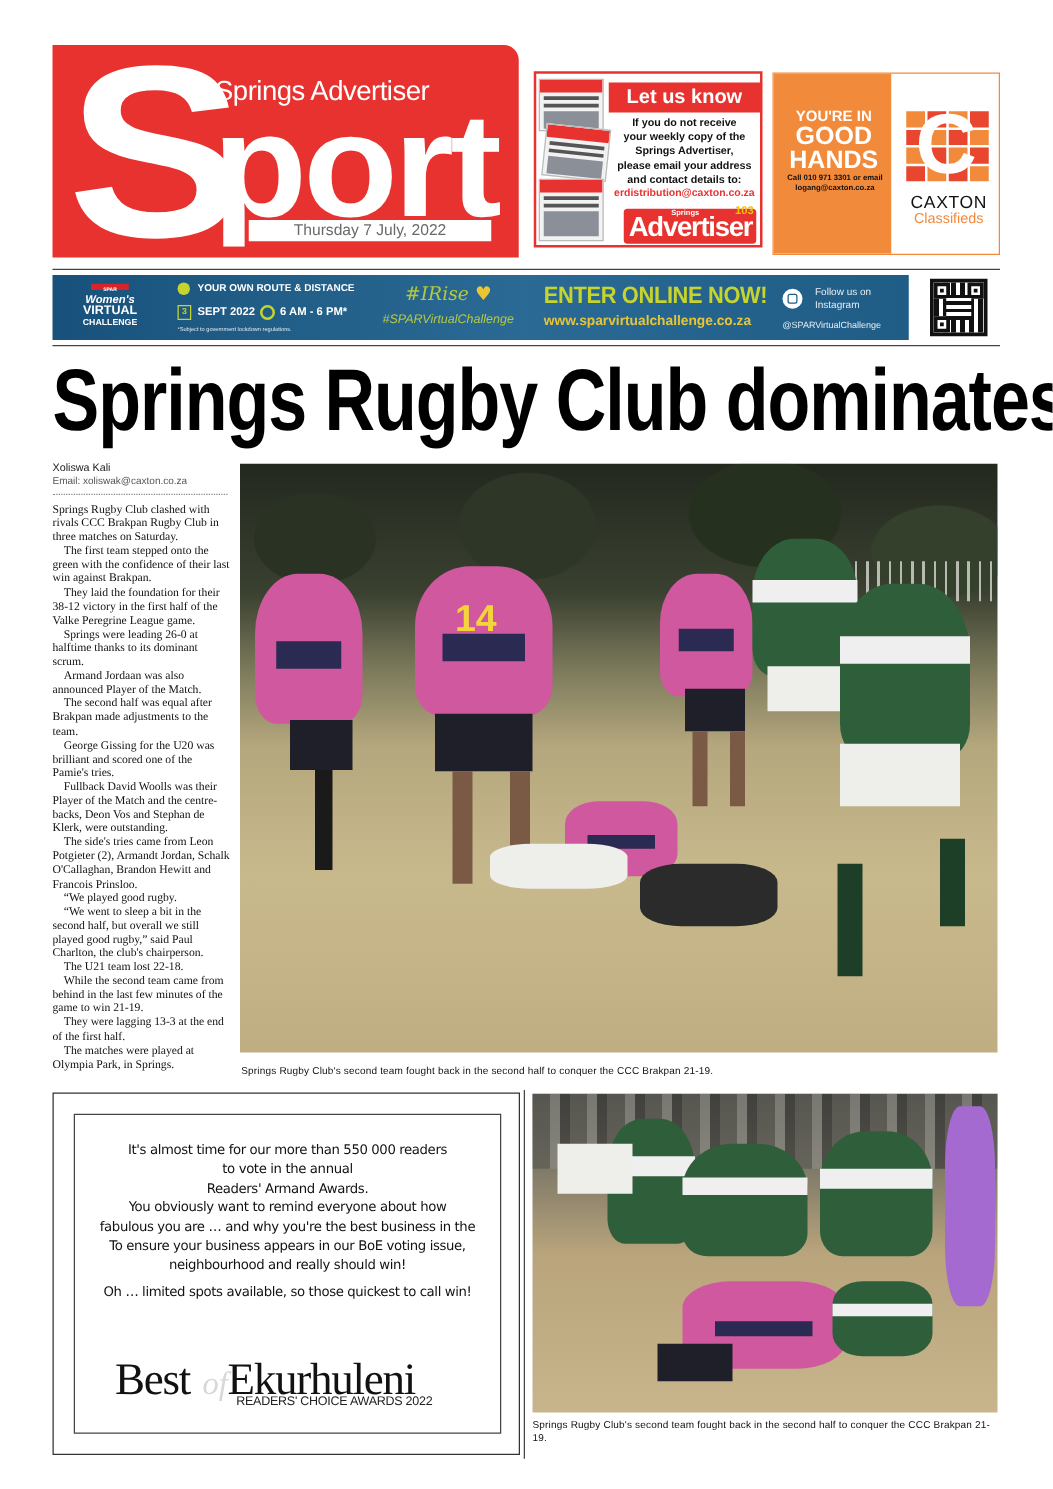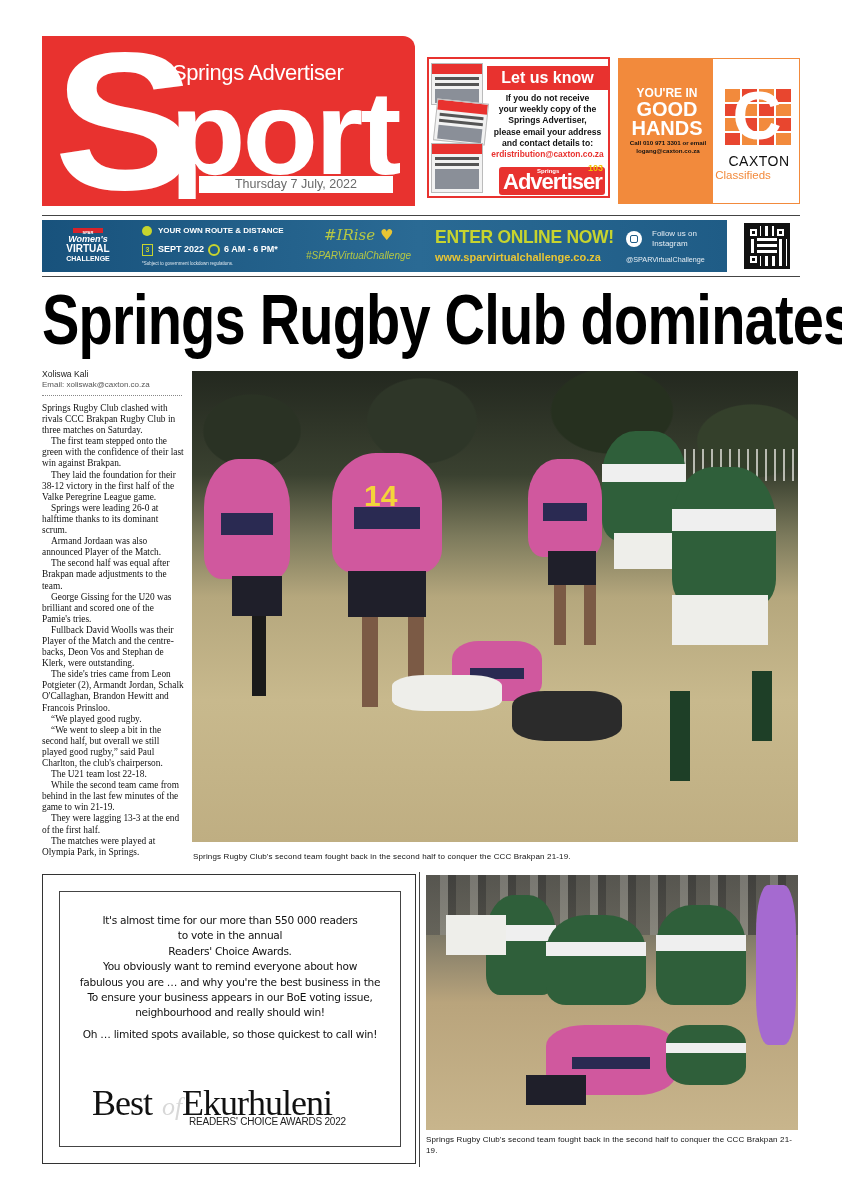--- a/index.html
+++ b/index.html
@@ -94,21 +94,21 @@
     position: absolute; left: 106px; top: 30px; width: 66px; height: 56px;
     display: grid; grid-template-columns: repeat(4, 1fr); grid-template-rows: repeat(4, 1fr); gap: 2px;
   }
   .caxton .grid div { background: #f28a3c; }
   .caxton .grid div.r { background: #e8462f; }
   .caxton .bigc {
     position: absolute; left: 108px; top: 24px; width: 60px; height: 64px;
     color: #fff; font-weight: 900; font-size: 68px; line-height: 64px; text-align: center;
   }
   .caxton .cx { position: absolute; left: 100px; top: 94px; width: 80px; text-align: center; font-size: 14px; letter-spacing: 0.5px; color: #111; }
-  .caxton .cl { position: absolute; left: 84px; top: 110px; width: 80px; text-align: center; font-size: 11.5px; color: #f28a3c; }
+  .caxton .cl { position: absolute; left: 100px; top: 110px; width: 80px; text-align: center; font-size: 11.5px; color: #f28a3c; }
 
   
   .rule { position: absolute; left: 42px; width: 758px; height: 1px; background: #444; }
   .banner {
     position: absolute; left: 42px; top: 220px; width: 685px; height: 52px;
     background: #1f5c86;
     background: linear-gradient(90deg, #18527c 0%, #2a6a94 55%, #1f5c86 100%);
     overflow: hidden; color: #fff;
   }
   .banner .wvc {
@@ -380,21 +380,21 @@
   <div class="sock-dark" style="left:478px;top:320px;width:20px;height:90px;background:#1e3f27;"></div>
   <div class="sock-dark" style="left:560px;top:300px;width:20px;height:70px;background:#1e3f27;"></div>
 </div>
 <div class="caption1">Springs Rugby Club's second team fought back in the second half to conquer the CCC Brakpan 21-19.</div>
 
 <div class="adbox-outer"></div>
 <div class="adbox-inner"></div>
 <div class="ad-text">
   <div>It's almost time for our more than 550 000 readers</div>
   <div>to vote in the annual</div>
-  <div>Readers' Choice Awards.</div>
+  <div>Readers' Armand Awards.</div>
   <div>You obviously want to remind everyone about how</div>
   <div>fabulous you are … and why you're the best business in the</div>
   <div>To ensure your business appears in our BoE voting issue,</div>
   <div>neighbourhood and really should win!</div>
   <div class="gap">Oh … limited spots available, so those quickest to call win!</div>
 </div>
 <div class="boe-logo">
   <span class="best">Best</span>
   <span class="of">of</span>
   <span class="ek">Ekurhuleni</span>

